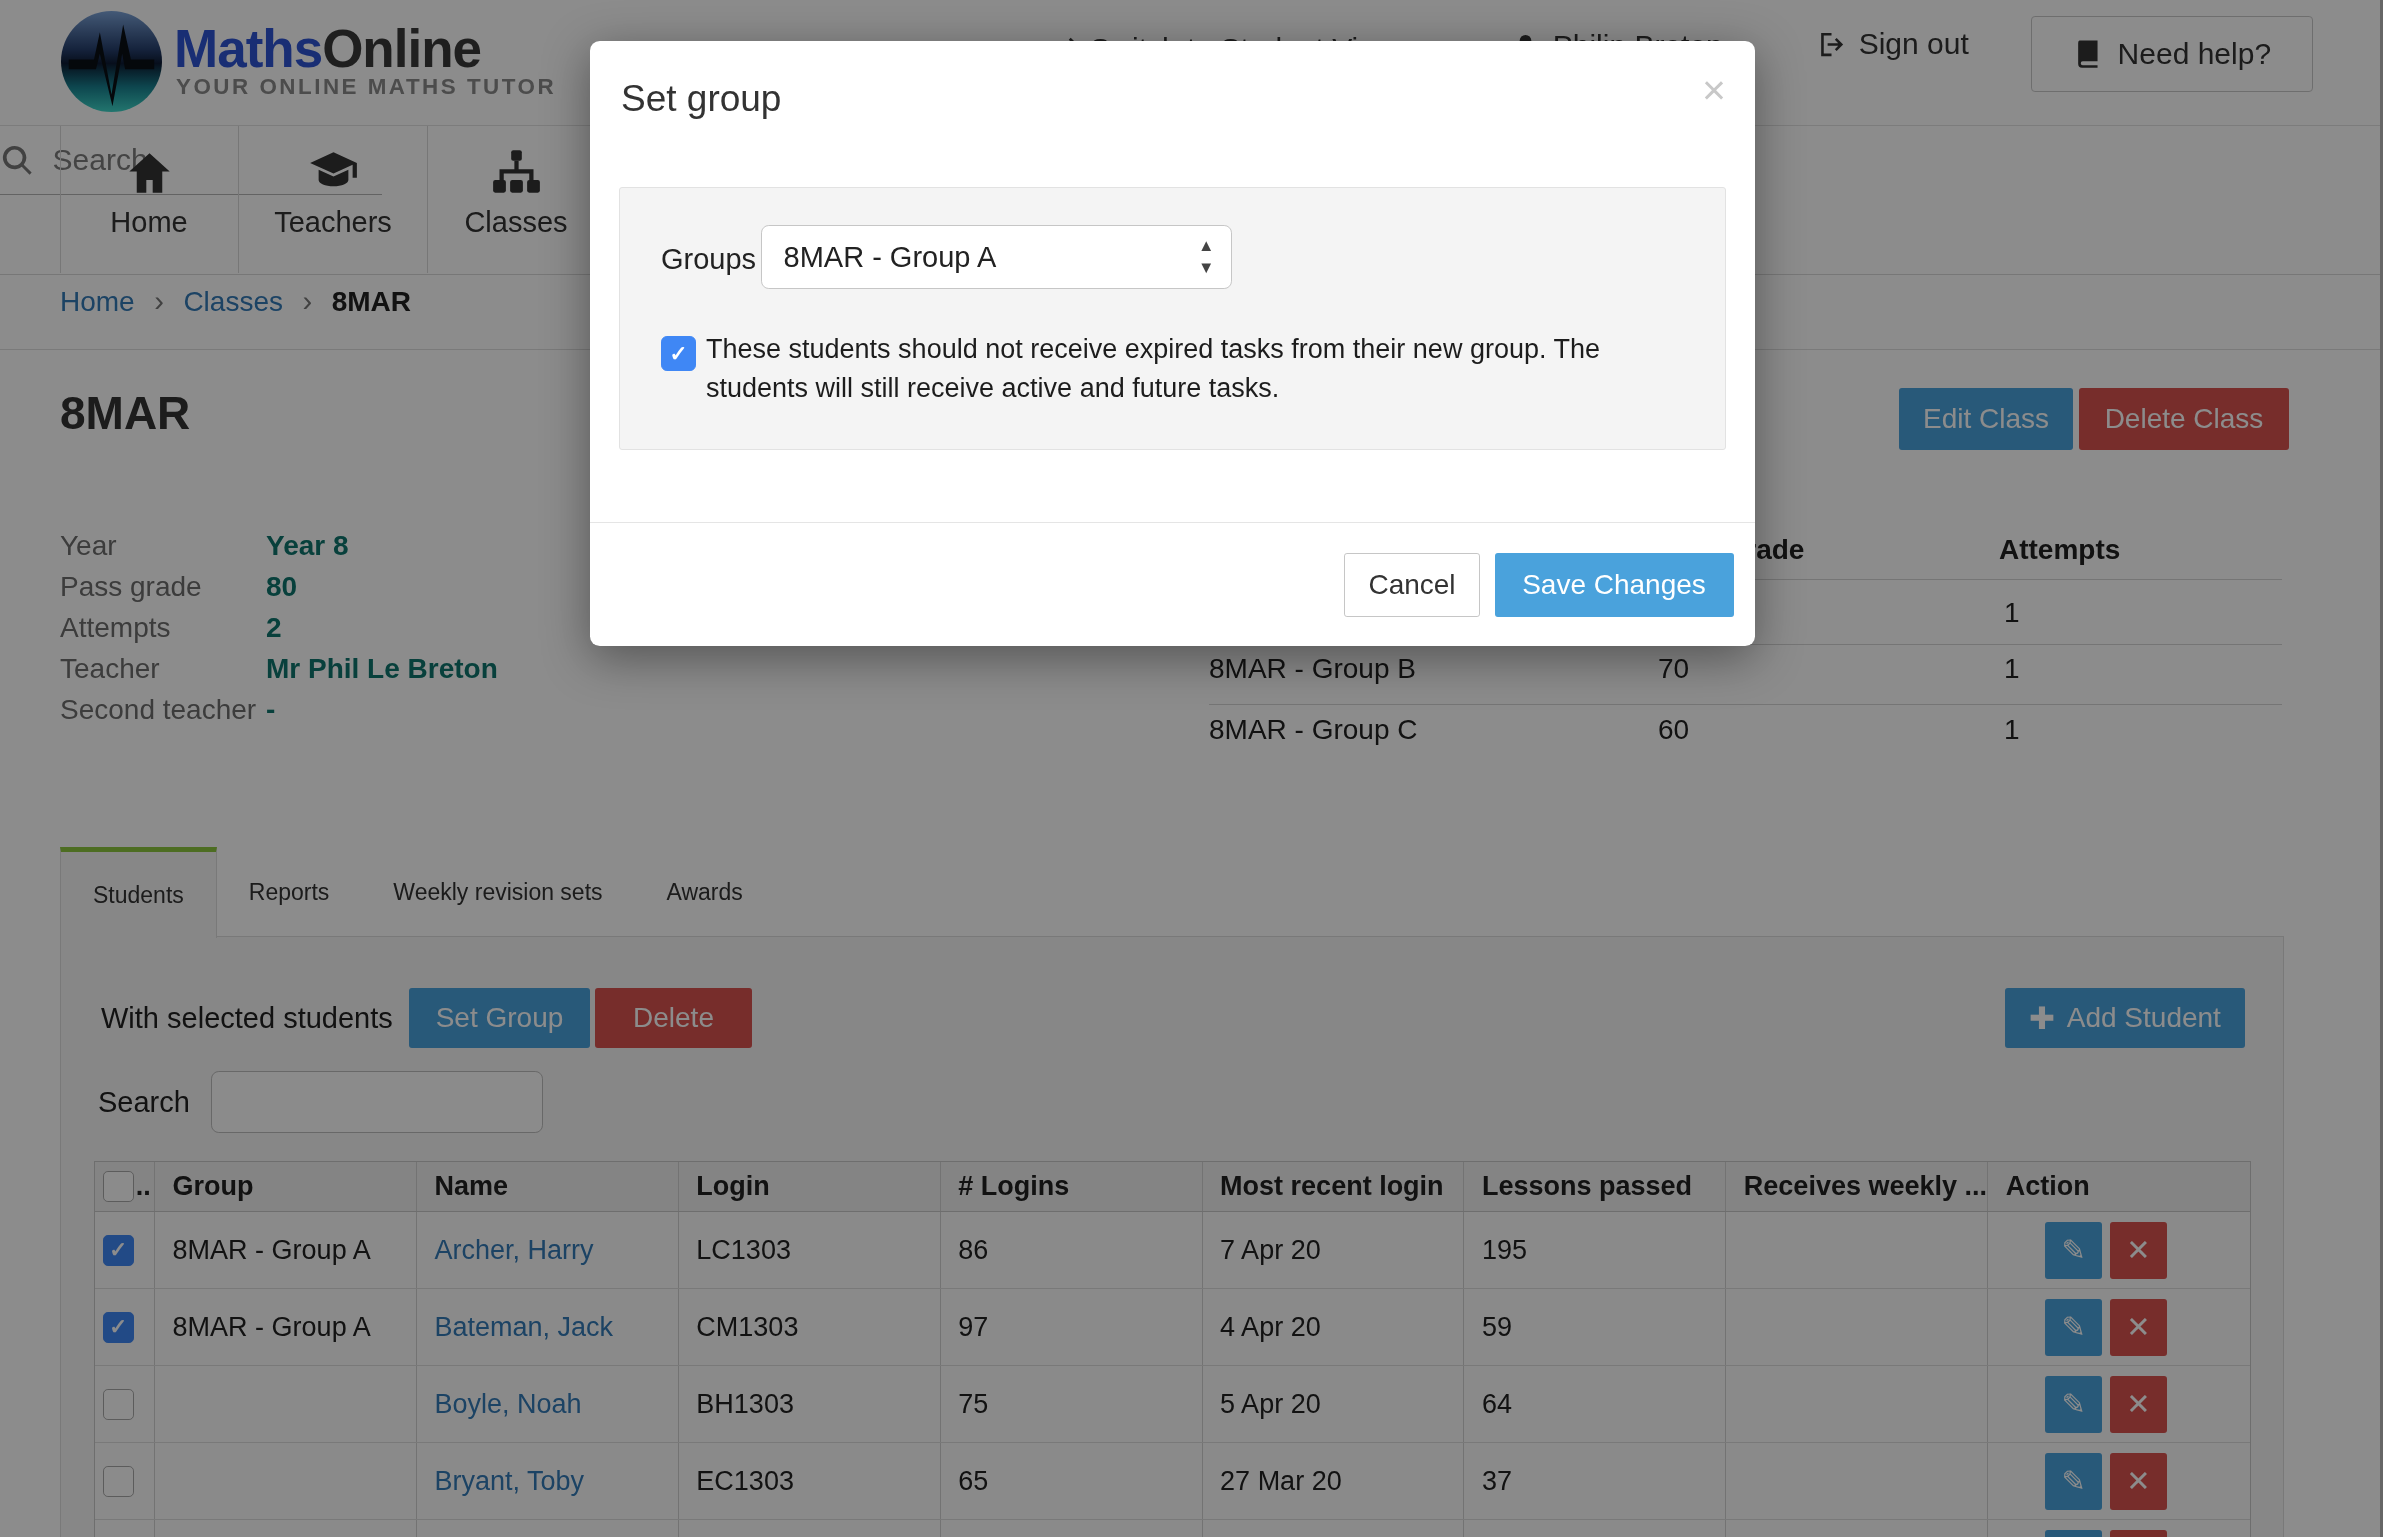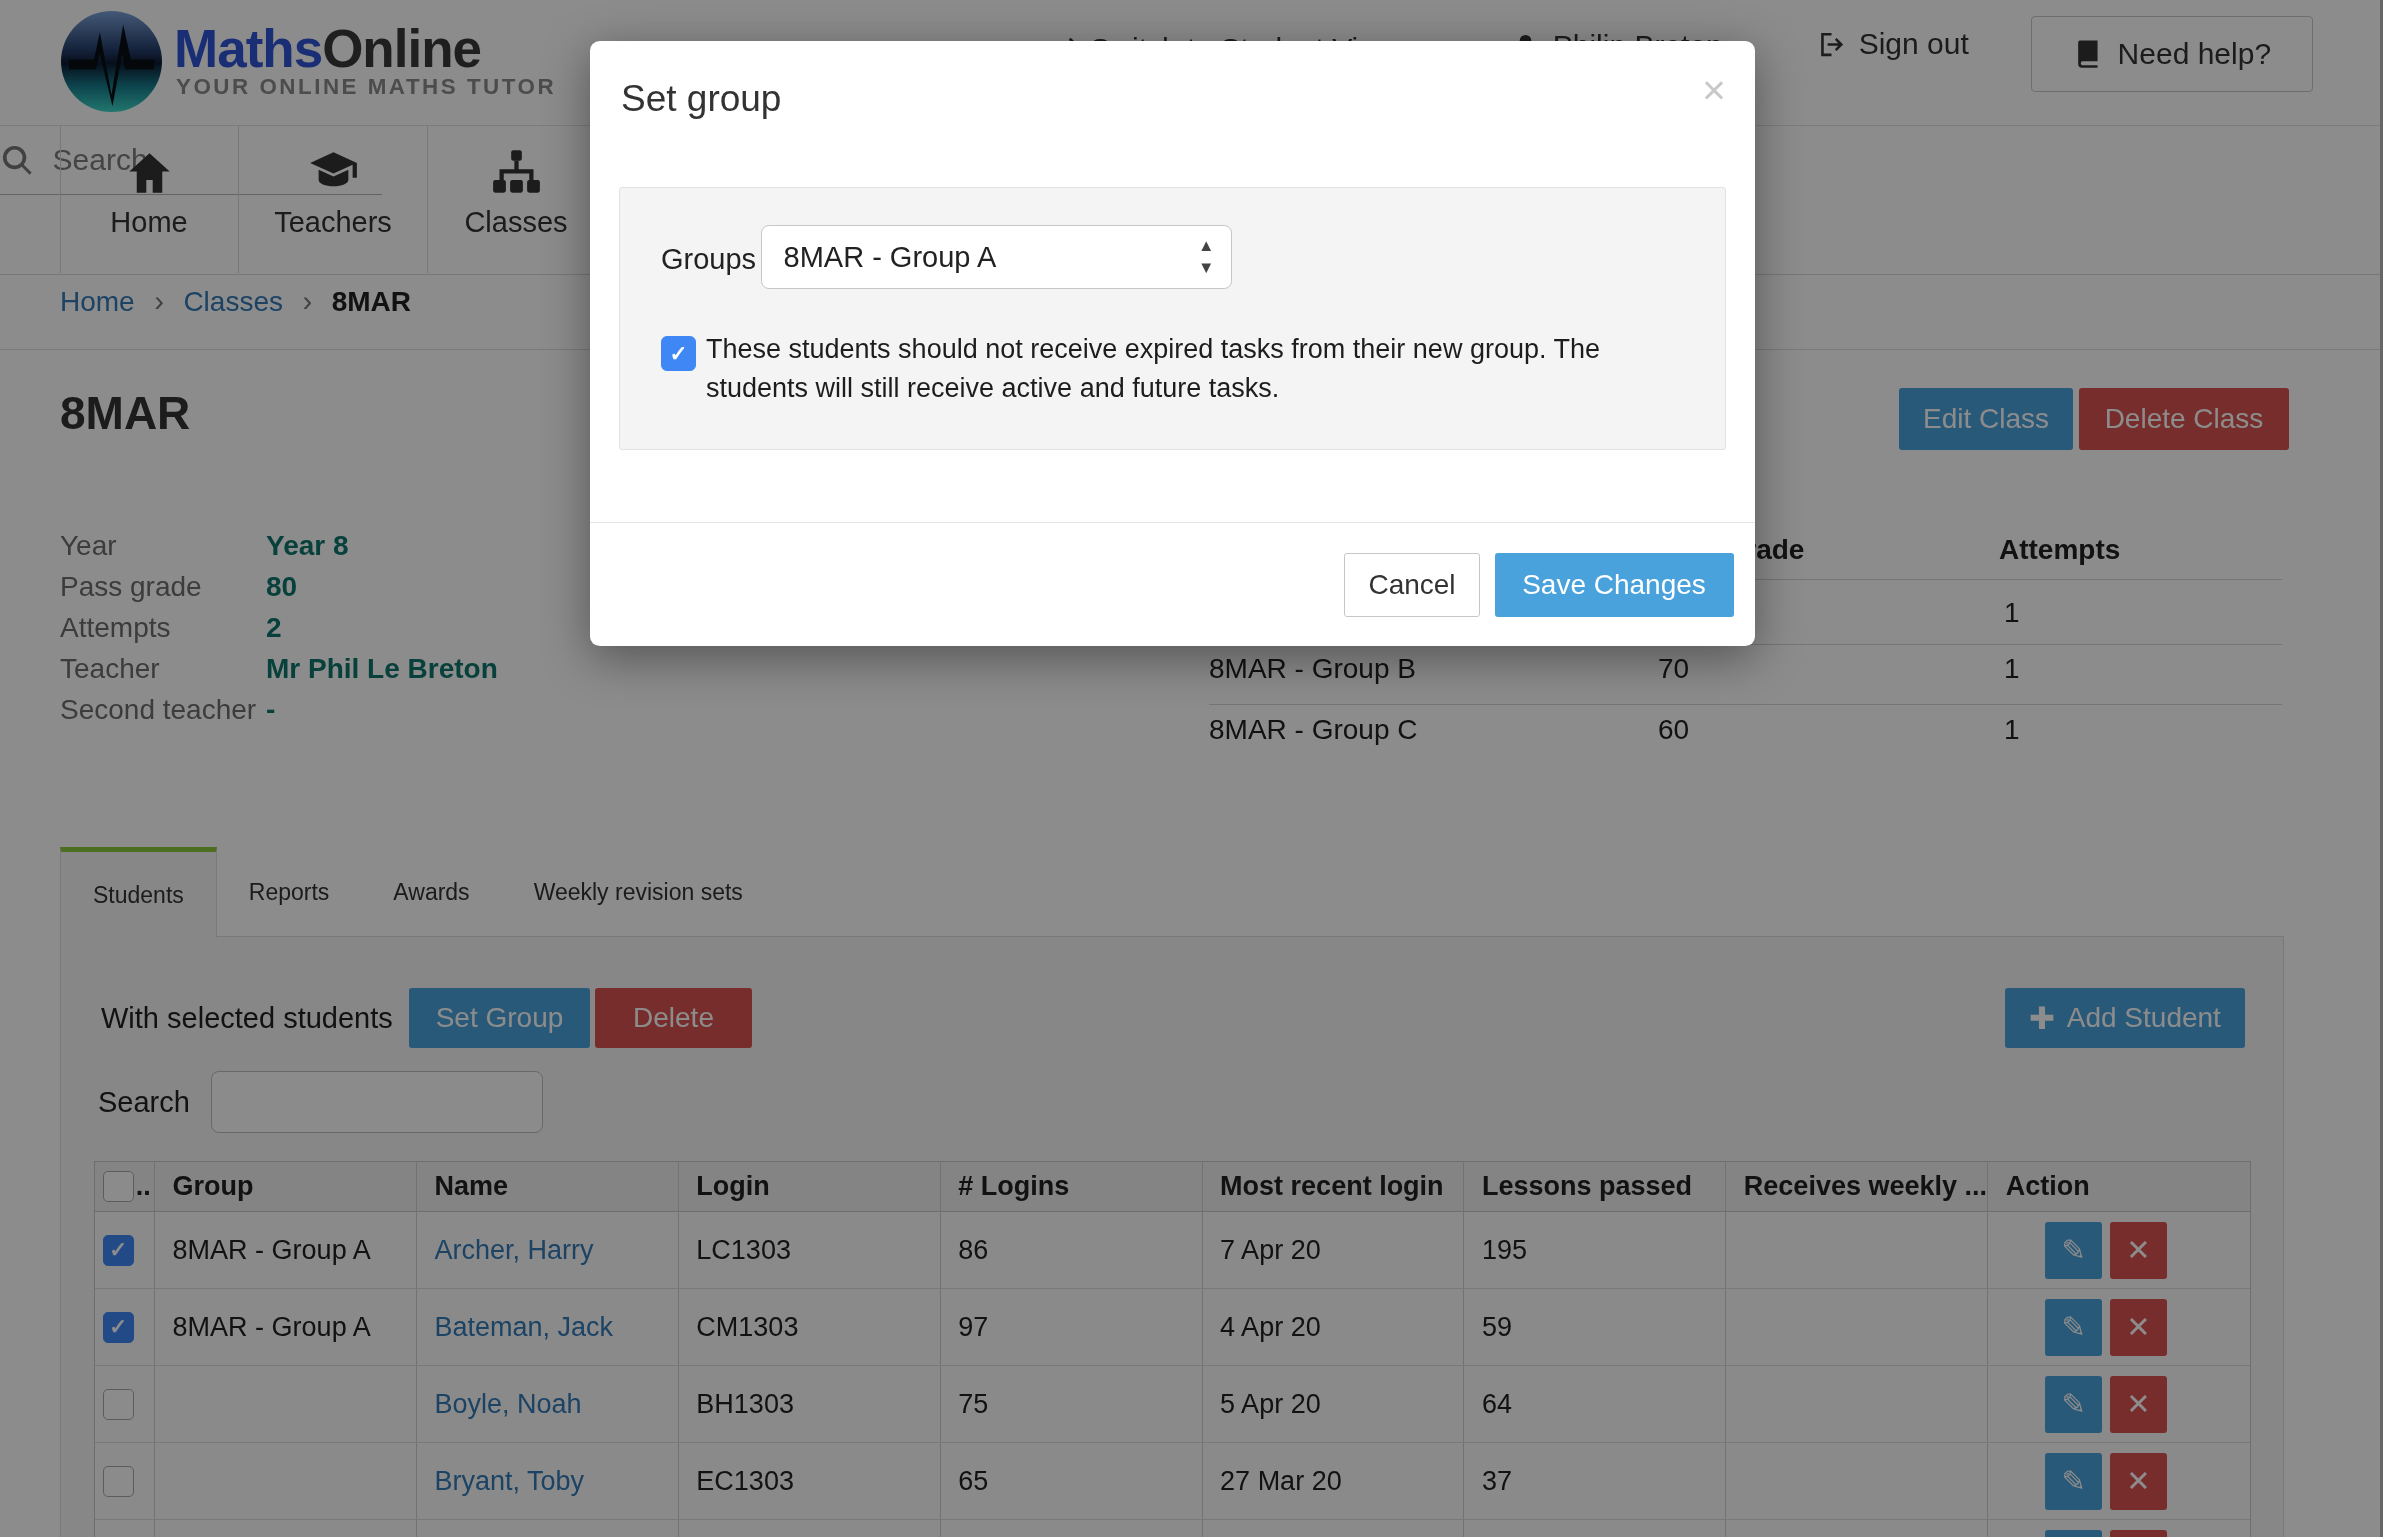--- a/index.html
+++ b/index.html
@@ -241,22 +241,22 @@
   <div class="abs g-cell" style="left:1658px;top:653px;">70</div>
   <div class="abs g-cell" style="left:2004px;top:653px;">1</div>
   <div class="abs g-line" style="top:704px;"></div>
   <div class="abs g-cell" style="left:1209px;top:714px;">8MAR - Group C</div>
   <div class="abs g-cell" style="left:1658px;top:714px;">60</div>
   <div class="abs g-cell" style="left:2004px;top:714px;">1</div>
 
   <div class="abs tabs">
     <div class="tab tab-active">Students</div>
     <div class="tab">Reports</div>
+    <div class="tab">Weekly revision sets</div>
     <div class="tab">Awards</div>
-    <div class="tab">Weekly revision sets</div>
   </div>
 
   <div class="abs panel">
     <div class="withsel">With selected students</div>
     <button class="btn btn-blue setgroup">Set Group</button>
     <button class="btn btn-red deletesel">Delete</button>
     <button class="btn btn-blue addstudent">
       <span style="font-size:31px;">✚</span>
       <span>Add Student</span>
     </button>

